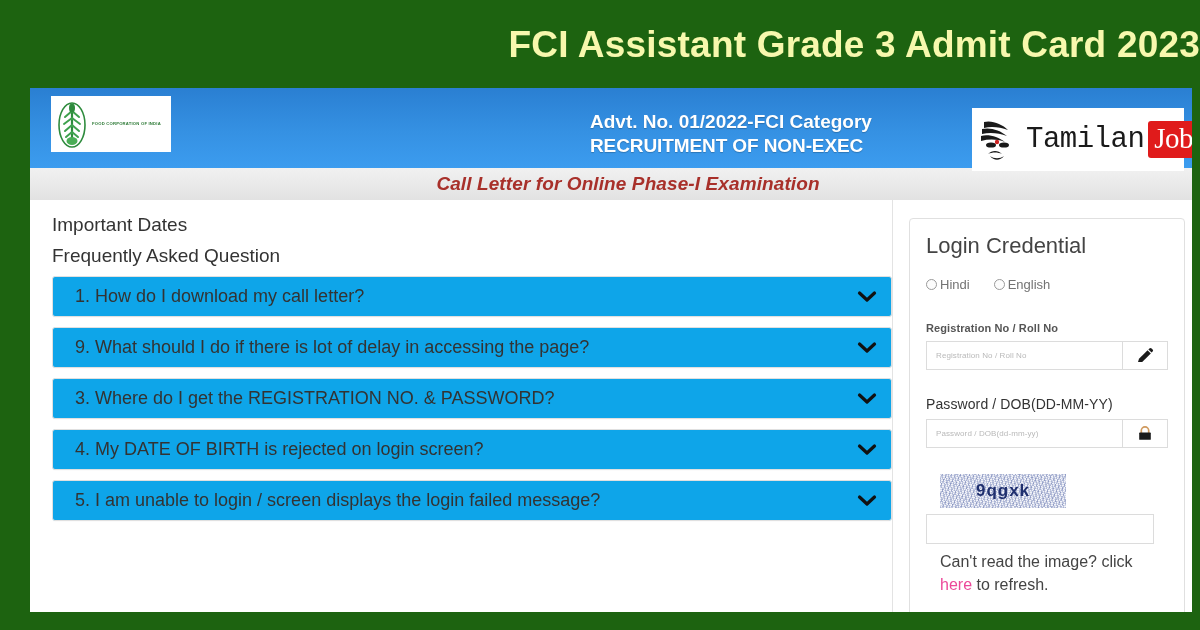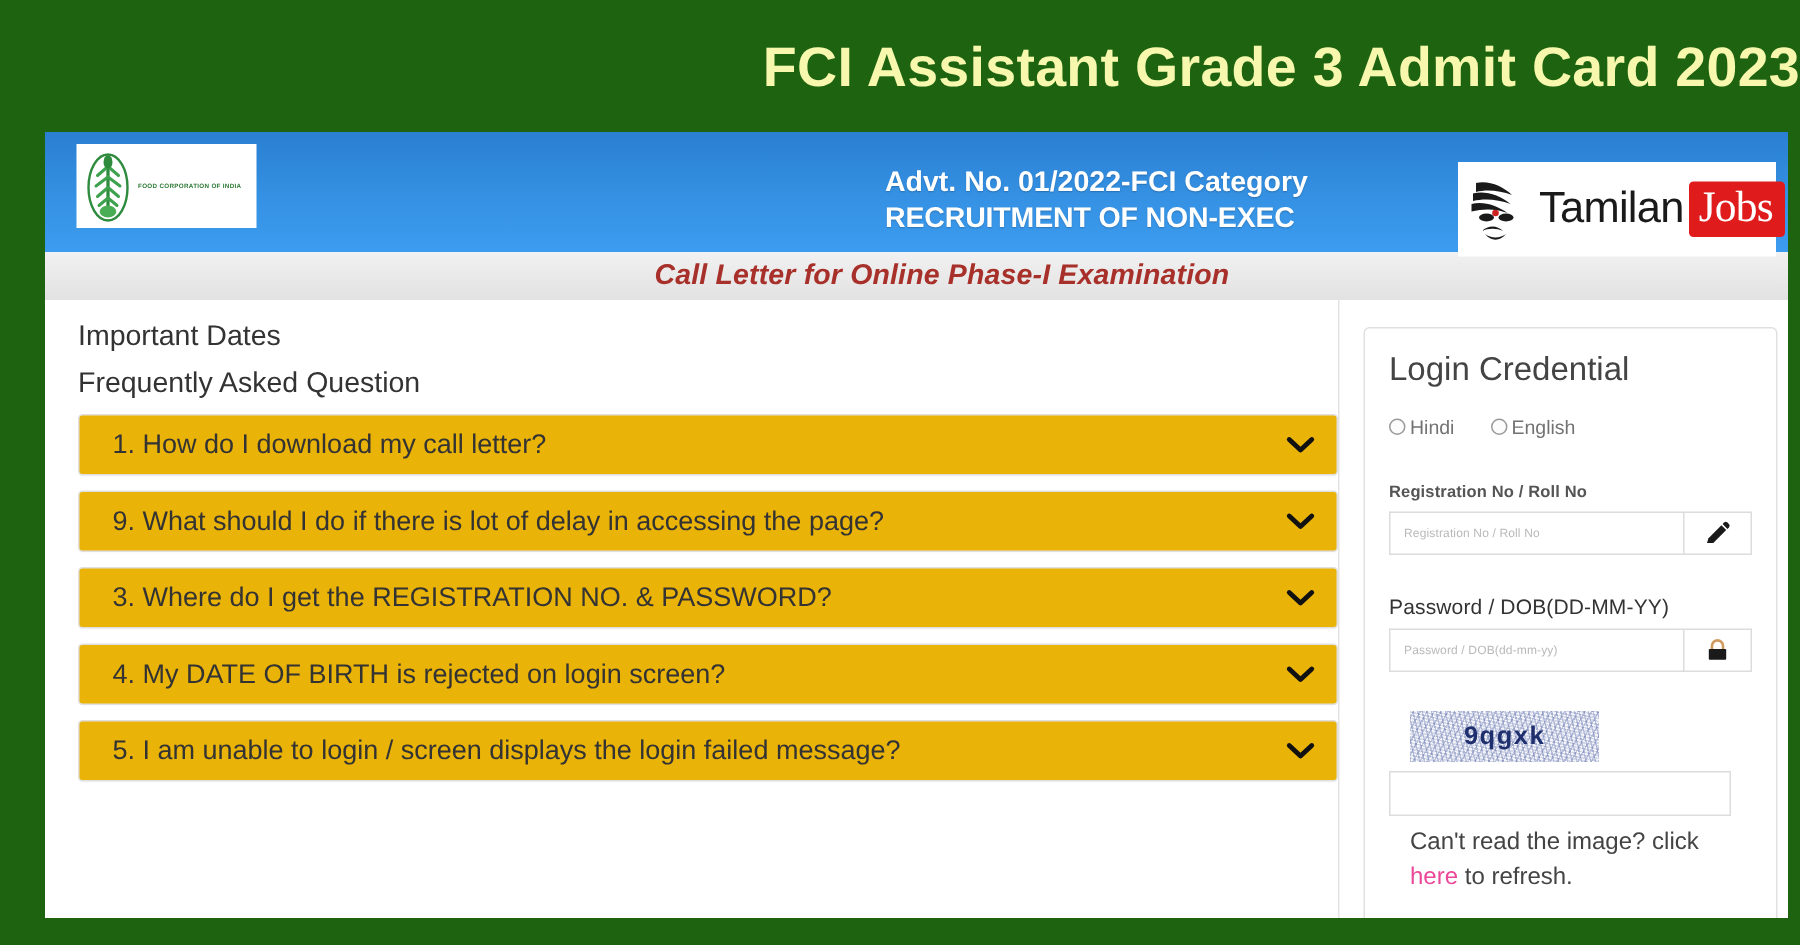--- a/index.html
+++ b/index.html
@@ -98,21 +98,21 @@
     display: flex;
     align-items: center;
     gap: 4px;
     padding: 3px 6px;
     z-index: 6;
   }
   .wm-face { width: 44px; height: 44px; flex: 0 0 44px; }
   .wm-tamilan {
     font-size: 29px;
     color: #1a1a1a;
-    font-family: Liberation Sans, sans-serif;
+    font-family: Liberation Mono, monospace;
     letter-spacing: -0.5px;
   }
   .wm-jobs {
     background: #e01b1b;
     color: #ffffff;
     font-size: 29px;
     font-family: "Liberation Serif", serif;
     padding: 1px 8px 3px 6px;
     border-radius: 3px;
     letter-spacing: -0.5px;
@@ -179,21 +179,21 @@
   
   .faq-list { width: 840px; }
   .faq-item {
     border: 1px solid #e0e0e0;
     border-radius: 3px;
     height: 41px;
     margin-bottom: 10px;
     display: flex;
     align-items: center;
     padding: 0 14px 0 22px;
-    background: #eab308;
+    background: #0ea5e9;
     box-shadow: 0 1px 0 rgba(0,0,0,0.015);
   }
   .faq-text {
     flex: 1;
     font-size: 18px;
     color: #333333;
     white-space: nowrap;
   }
   .chevron { width: 20px; height: 13px; flex: 0 0 20px; }
 

